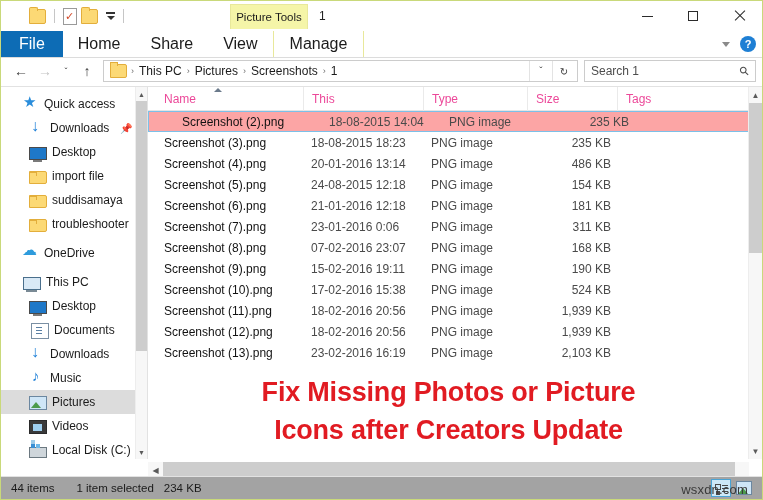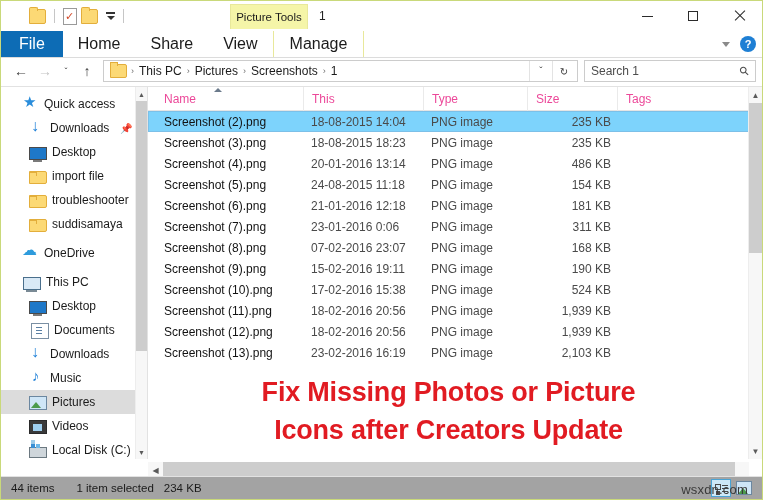--- a/index.html
+++ b/index.html
@@ -501,23 +501,23 @@
   .rows { position: relative; }
   .row {
     display: flex;
     height: 21px;
     align-items: center;
     font-size: 12px;
     padding-left: 8px;
     box-sizing: border-box;
   }
   .row.selected {
-    background: #7dd3fc;
+    background: #fca5a5;
     border: 1px solid #7cc0e8;
-    padding-left: 7px;
+    padding-left: 25px;
     height: 21px;
   }
   .cell { box-sizing: border-box; padding-left: 8px; overflow: hidden; white-space: nowrap; }
   .cell-name { width: 147px; color: #121212; }
   .cell-date { width: 120px; color: #4a4a4a; }
   .cell-type { width: 104px; color: #4a4a4a; }
   .cell-size { width: 90px; color: #4a4a4a; text-align: right; padding-right: 6px; }
   .cell-tags { width: 80px; }
 
   .vscroll-track {
@@ -747,26 +747,26 @@
           <span class="label">Desktop</span>
         </div>
 
         <div class="nav-item l1">
           <span class="ni ni-folder"></span>
           <span class="label">import file</span>
         </div>
 
         <div class="nav-item l1">
           <span class="ni ni-folder"></span>
+          <span class="label">suddisamaya</span>
+        </div>
+
+        <div class="nav-item l1">
+          <span class="ni ni-folder"></span>
           <span class="label">troubleshooter</span>
-        </div>
-
-        <div class="nav-item l1">
-          <span class="ni ni-folder"></span>
-          <span class="label">suddisamaya</span>
         </div>
 
         <div class="nav-item l0" style="margin-top:5px">
           <span class="ni ni-cloud"></span>
           <span class="label">OneDrive</span>
         </div>
 
         <div class="nav-item l0" style="margin-top:5px">
           <span class="ni ni-pc"></span>
           <span class="label">This PC</span>
@@ -845,21 +845,21 @@
         </div>
         <div class="row">
           <span class="cell cell-name">Screenshot (4).png</span>
           <span class="cell cell-date">20-01-2016 13:14</span>
           <span class="cell cell-type">PNG image</span>
           <span class="cell cell-size">486 KB</span>
           <span class="cell cell-tags"></span>
         </div>
         <div class="row">
           <span class="cell cell-name">Screenshot (5).png</span>
-          <span class="cell cell-date">24-08-2015 11:18</span>
+          <span class="cell cell-date">24-08-2015 12:18</span>
           <span class="cell cell-type">PNG image</span>
           <span class="cell cell-size">154 KB</span>
           <span class="cell cell-tags"></span>
         </div>
         <div class="row">
           <span class="cell cell-name">Screenshot (6).png</span>
           <span class="cell cell-date">21-01-2016 12:18</span>
           <span class="cell cell-type">PNG image</span>
           <span class="cell cell-size">181 KB</span>
           <span class="cell cell-tags"></span>

